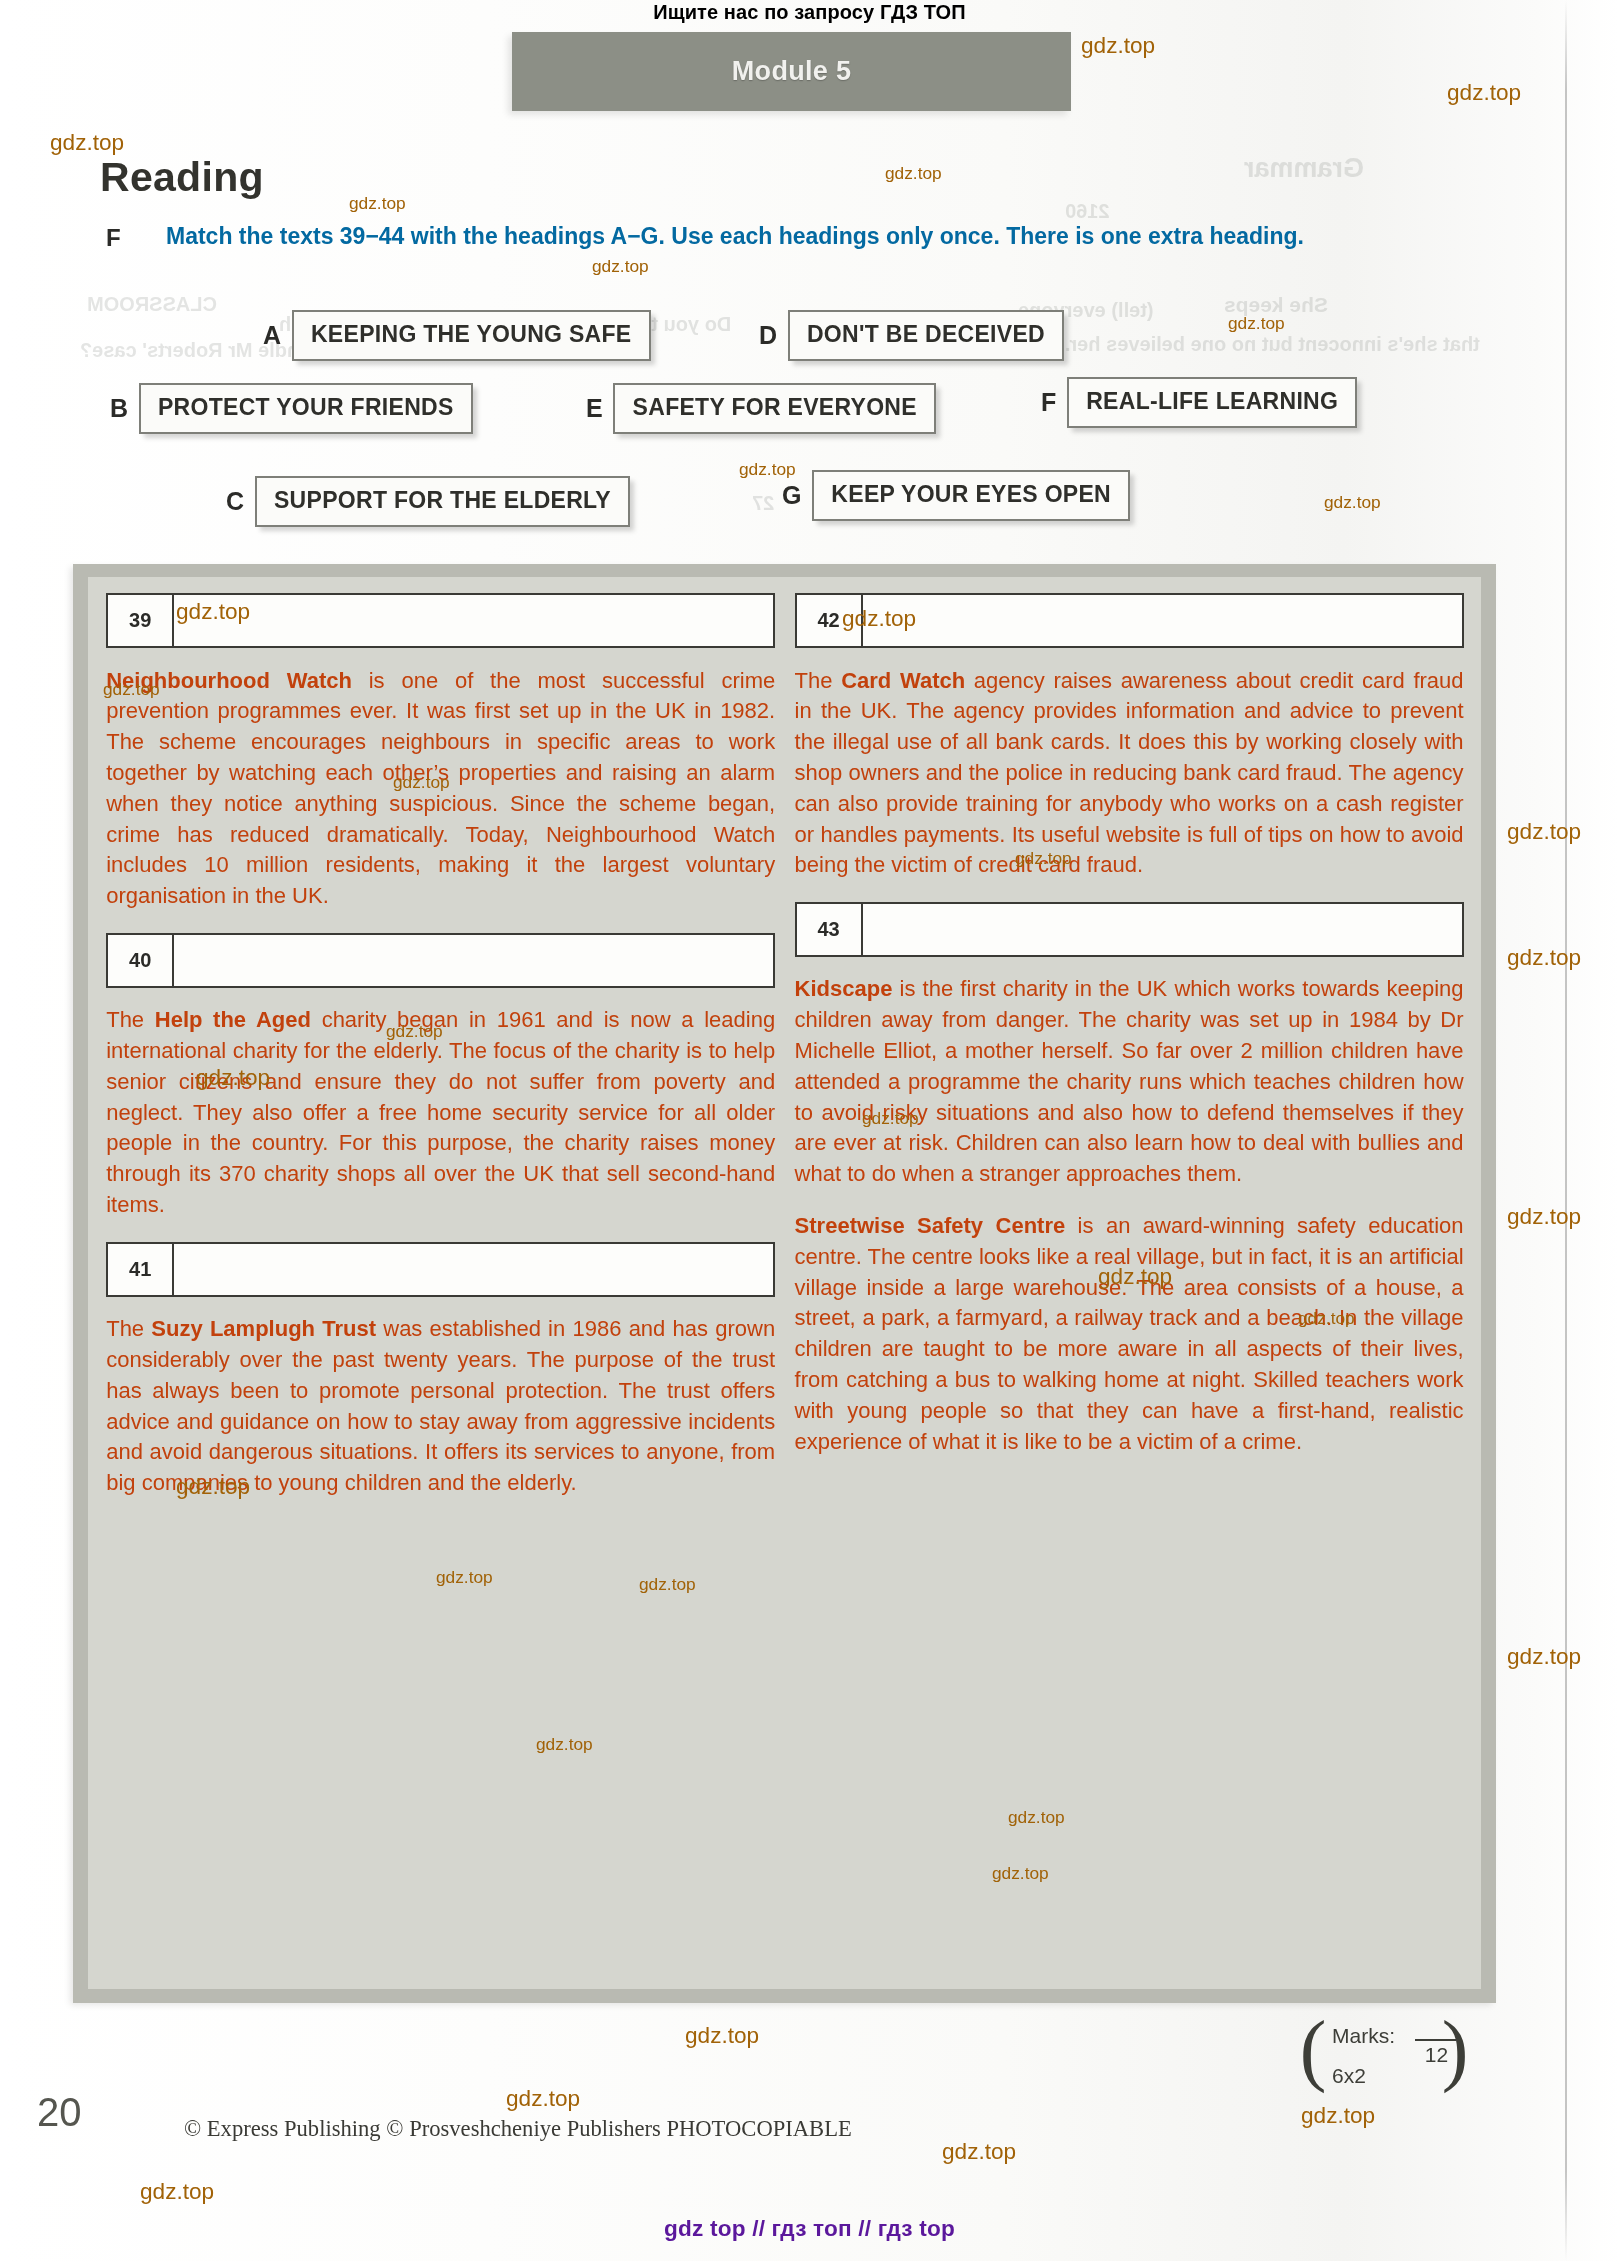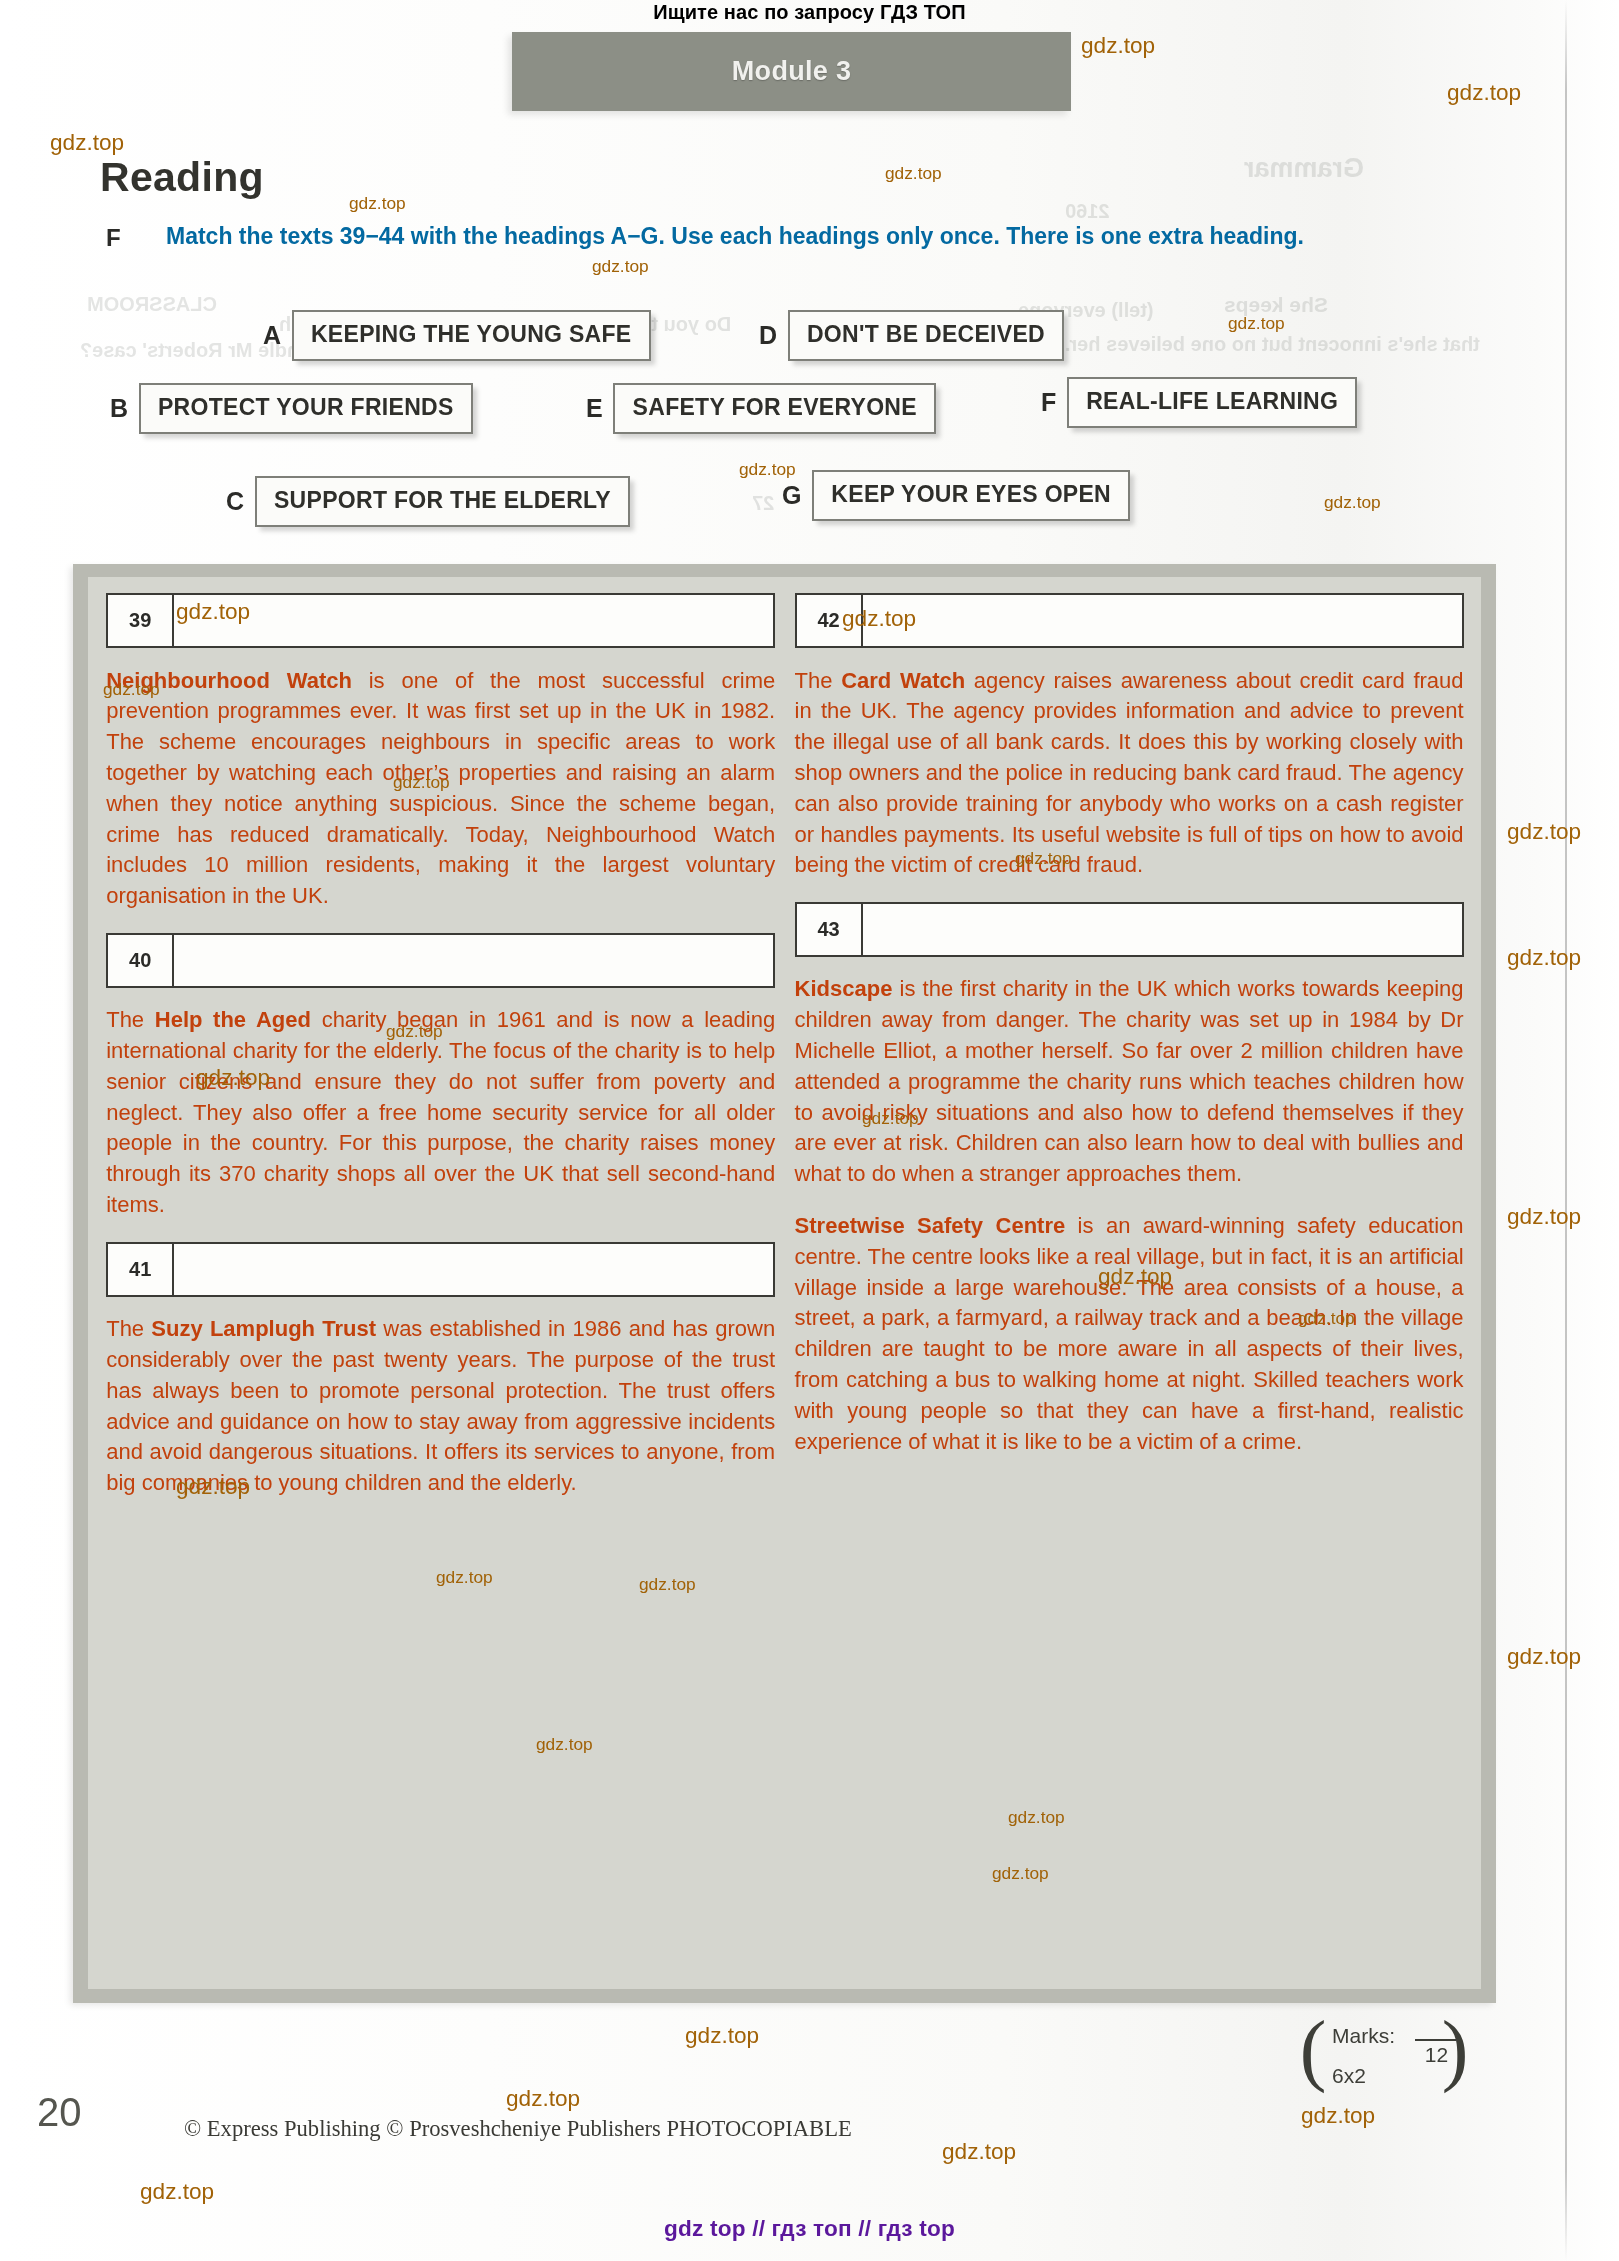--- a/index.html
+++ b/index.html
@@ -184,21 +184,21 @@
 <div class="ghost" style="left:153px;top:399px;font-size:20px;">Choose the correct item.</div>
 <div class="ghost" style="left:752px;top:492px;font-size:20px;">27</div>
 <div class="ghost" style="left:819px;top:479px;font-size:20px;">Dad's promised</div>
 <div class="ghost" style="left:739px;top:599px;font-size:20px;">28</div>
 <div class="ghost" style="left:779px;top:592px;font-size:20px;">Can you imagine?</div>
 <div class="ghost" style="left:832px;top:599px;font-size:20px;">The judge made Alex</div>
 
 <div id="top-banner">Ищите нас по запросу ГДЗ ТОП</div>
 
 <div id="module-bar">
-  <span>Module 3</span>
+  <span>Module 5</span>
 </div>
 
 <div id="reading-title">Reading</div>
 
 <div id="task-letter">F</div>
 <div id="task-text">Match the texts 39−44 with the headings A−G. Use each headings only once. There is one extra heading.</div>
 
 <div class="hitem" style="left:263px;top:310px;">
   <div class="hletter">A</div>
   <div class="hbox"><span>KEEPING THE YOUNG SAFE</span></div>

